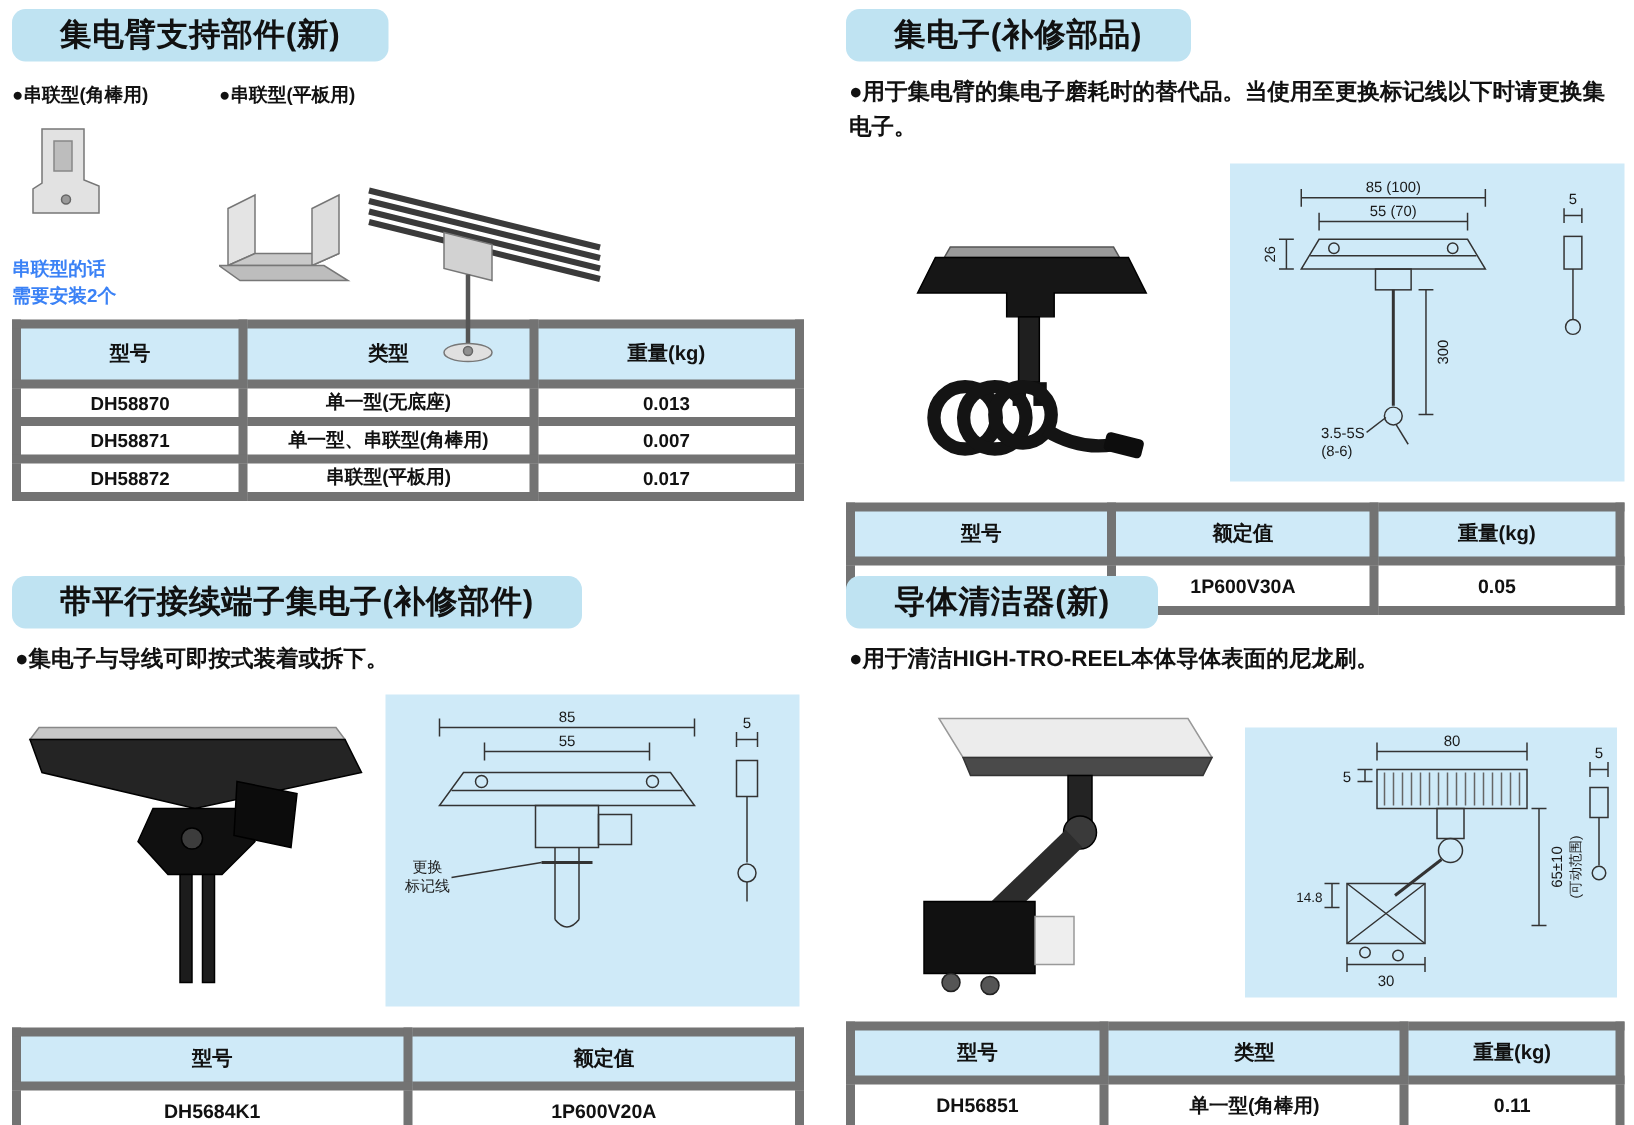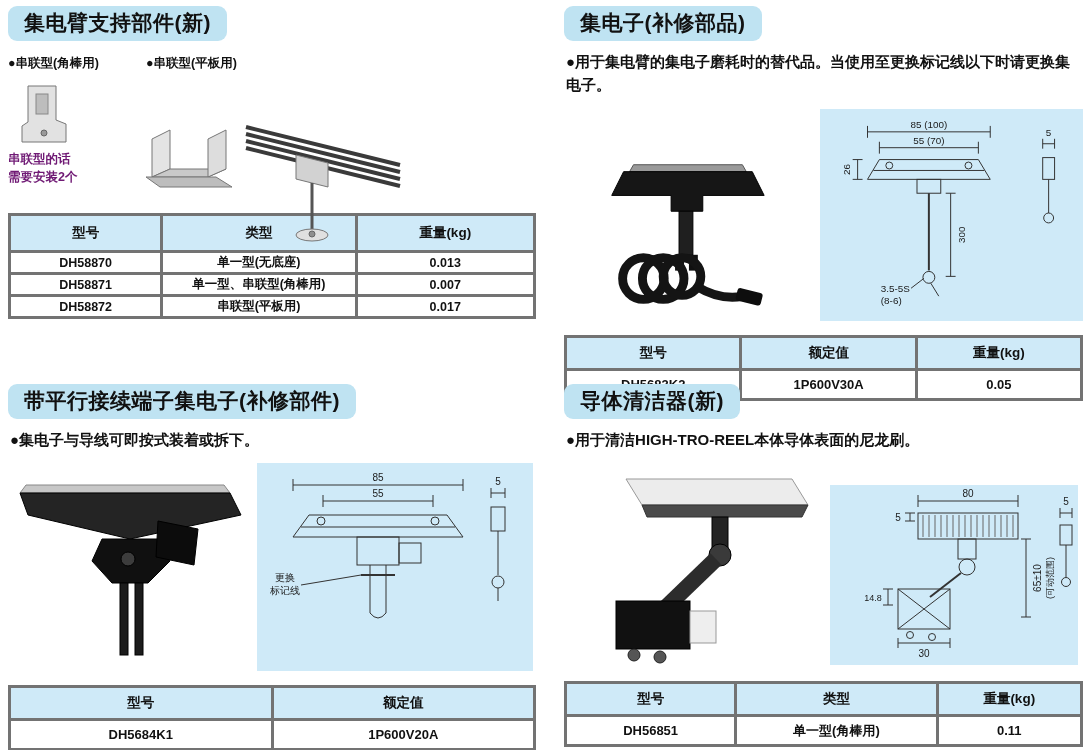--- a/index.html
+++ b/index.html
@@ -3,34 +3,34 @@
 <meta charset="utf-8">
 <style>
   html,body { margin:0; padding:0; background:#ffffff; }
   body { font-family:"Liberation Sans", sans-serif; color:#111; }
   .page { position:relative; width:1089px; height:750px; background:#fff; overflow:hidden; }
   .col { position:absolute; top:6px; }
   .col-left  { left:8px;  width:528px; }
   .col-right { left:564px; width:519px; }
 
   .section-title { display:inline-block; background:#bfe3f2; border-radius:9px;
-    padding:3px 16px 4px; font-size:21px; font-weight:bold; letter-spacing:0.5px; }
+    padding:3px 32px 4px; font-size:21px; font-weight:bold; letter-spacing:0.5px; }
   .desc { font-size:15px; font-weight:600; line-height:1.55; margin:9px 2px 0 2px; }
 
   .variants { display:flex; align-items:flex-start; margin-top:14px; height:152px; }
   .variant { display:flex; flex-direction:column; }
   .variant-label { font-size:12.5px; font-weight:bold; white-space:nowrap; }
-  .note { color:#701a75; font-size:12.5px; font-weight:bold; white-space:pre-line;
-    line-height:1.45; margin-top:0; }
+  .note { color:#3b82f6; font-size:12.5px; font-weight:bold; white-space:pre-line;
+    line-height:1.45; margin-top:20px; }
 
   .imgrow { display:flex; align-items:flex-end; margin-top:12px; }
   .panel { background:#cfeaf8; }
 
   table { border-collapse:collapse; width:100%; border:2px solid #111; background:#fff; }
-  th,td { border:3px solid #737373; text-align:center; font-weight:600; padding:0 4px; }
+  th,td { border:6px solid #737373; text-align:center; font-weight:600; padding:0 4px; }
   th { background:#cfeaf8; font-size:13.5px; height:34px; }
   td { font-size:12.5px; }
   .t-compact td { height:19px; }
   .t-roomy th { height:30px; }
   .t-roomy td { height:27px; font-size:13px;margin-top:48px; }
 
   svg text { font-family:"Liberation Sans", sans-serif; fill:#1a1a1a; }
   .dim { font-size:10px; }
   .dim-s { font-size:9px; }
 </style>

